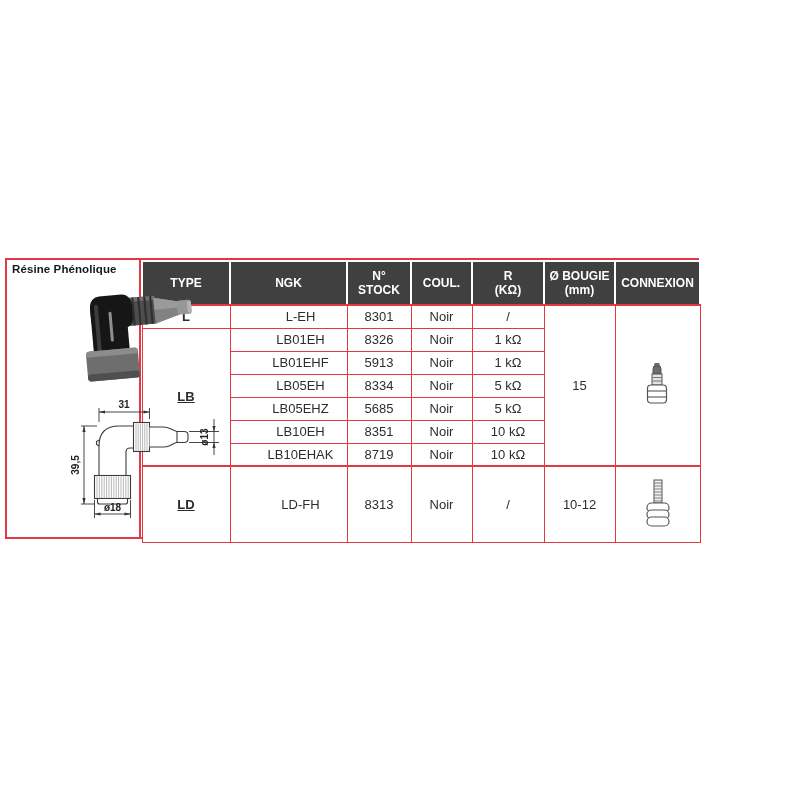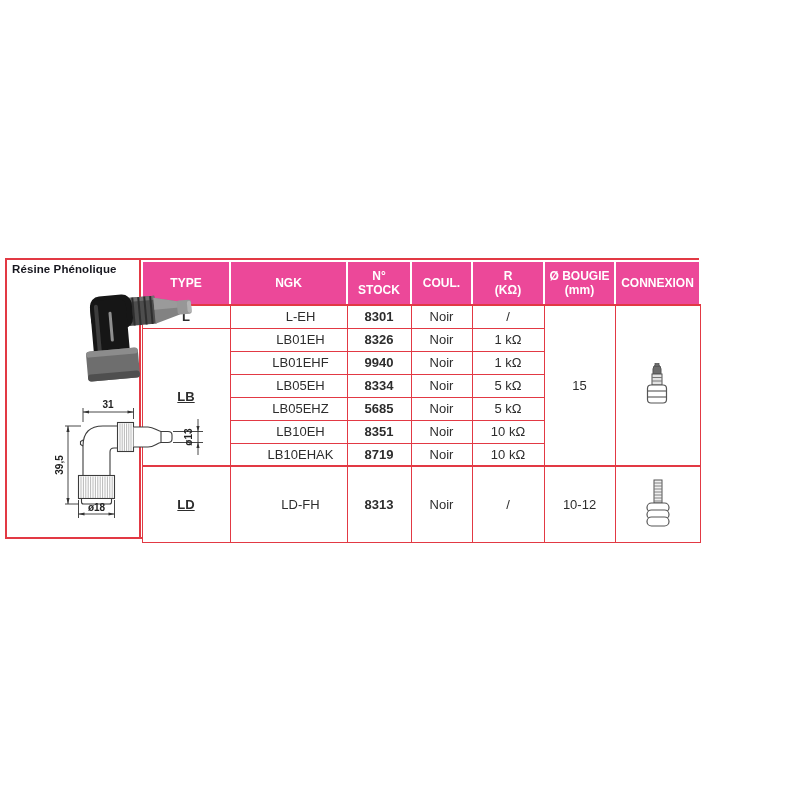--- a/index.html
+++ b/index.html
@@ -3,43 +3,43 @@
 <meta charset="utf-8">
 <style>
   * { margin: 0; padding: 0; box-sizing: border-box; }
   html, body { width: 800px; height: 800px; background: #ffffff; font-family: "Liberation Sans", sans-serif; }
   .sheet { position: absolute; left: 5px; top: 258px; width: 694px; height: 281px; display: flex; justify-content: center; }
 
   
   .left-panel { position: relative; width: 233px; height: 281px; border: 2px solid #e23944; background: #fff; }
   .panel-title { padding: 3px 5px 0 5px; font-size: 11.5px; font-weight: bold; font-style: normal; color: #17171f; letter-spacing: 0.1px; }
   .photo-wrap { position: absolute; left: 48px; top: 26px; width: 150px; height: 110px; }
-  .drawing-wrap { position: absolute; left: 48px; top: 136px; width: 180px; height: 132px; }
+  .drawing-wrap { position: absolute; left: 64px; top: 136px; width: 180px; height: 132px; }
 
   
   .table-zone { width: 558px; height: 281px; }
   table.spec { width: 558px; height: 281px; border-collapse: collapse; table-layout: fixed; }
   table.spec th {
-    background: #ec4899; color: #ffffff; font-weight: bold; font-size: 12px; line-height: 14px;
+    background: #404040; color: #ffffff; font-weight: bold; font-size: 12px; line-height: 14px;
     text-align: center; vertical-align: middle; white-space: pre-line;
     border: 2px solid #ffffff; border-bottom: 2px solid #e23944;
   }
   table.spec td {
     border: 1px solid #e23944; font-size: 13px; color: #2d2d2d;
     text-align: center; vertical-align: middle; background: #ffffff;
   }
   tr.hdr { height: 44px; }
   tr.r { height: 23px; }
   tr.row-ld { height: 76px; }
   tr.row-ld td { border-top: 2px solid #e23944; }
   td.type { font-weight: bold; color: #000; }
   td.type-l { font-size: 16px; }
   td.type-big { font-size: 19px; text-decoration: underline; }
   td.ngk { text-align: left; padding-left: 24px; color: #333; }
-  td.stock { font-weight: bold; color: #101010; }
+  td.stock { font-weight: normal; color: #101010; }
   td.coul { background: #e8e8e8; color: #333; }
   td.rval { color: #333; }
   td.bougie { color: #333; }
   td.connx { background: #fff; }
   .outer-frame { border: 2px solid #e23944; border-left: none; width: 558px; height: 281px; }
   table.spec { width: 100%; height: 100%; }
 </style>
 </head>
 <body>
 
@@ -187,21 +187,21 @@
         </tr>
         <tr class="r">
           <td class="type type-big" rowspan="6">LB</td>
           <td class="ngk">LB01EH</td>
           <td class="stock">8326</td>
           <td class="coul">Noir</td>
           <td class="rval">1 kΩ</td>
         </tr>
         <tr class="r">
           <td class="ngk">LB01EHF</td>
-          <td class="stock">9940</td>
+          <td class="stock">5913</td>
           <td class="coul">Noir</td>
           <td class="rval">1 kΩ</td>
         </tr>
         <tr class="r">
           <td class="ngk">LB05EH</td>
           <td class="stock">8334</td>
           <td class="coul">Noir</td>
           <td class="rval">5 kΩ</td>
         </tr>
         <tr class="r">

